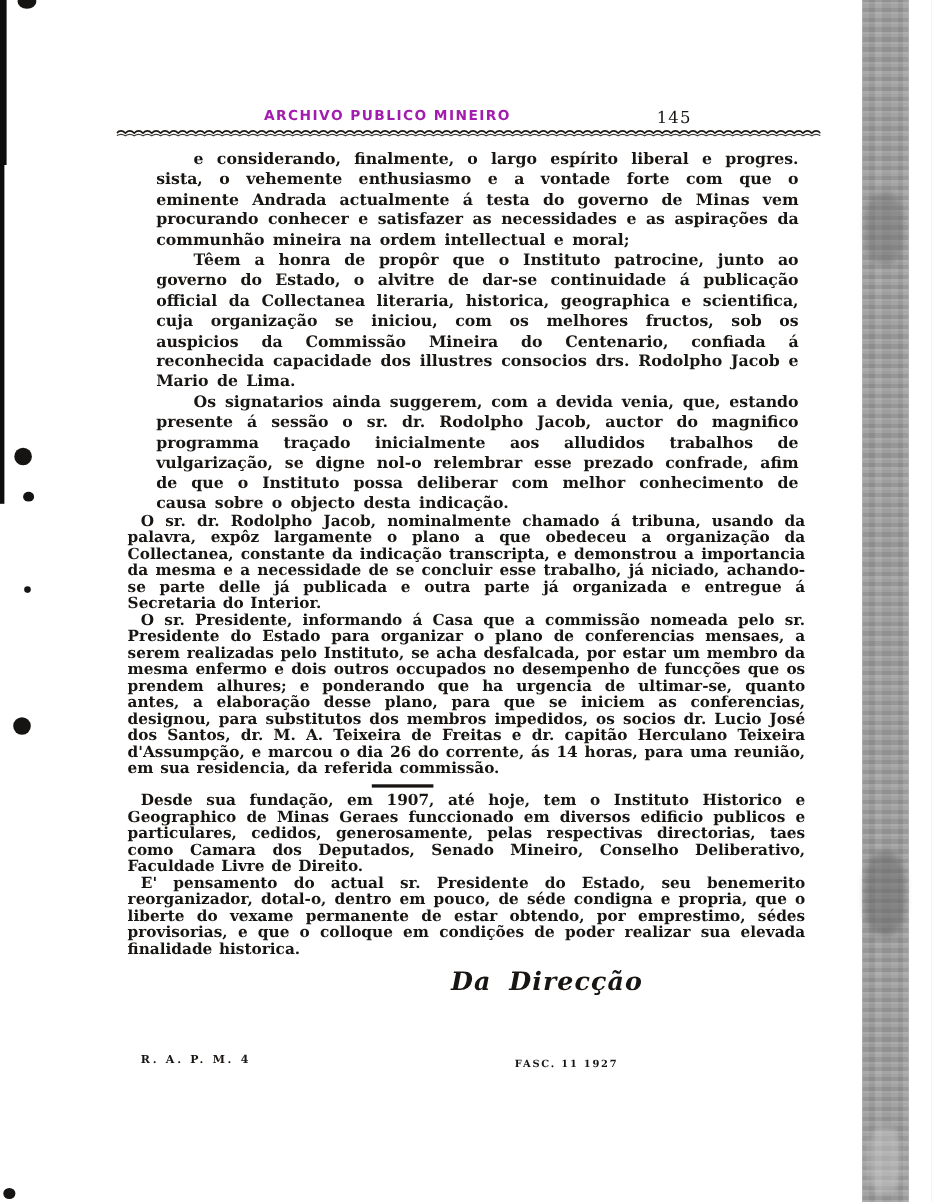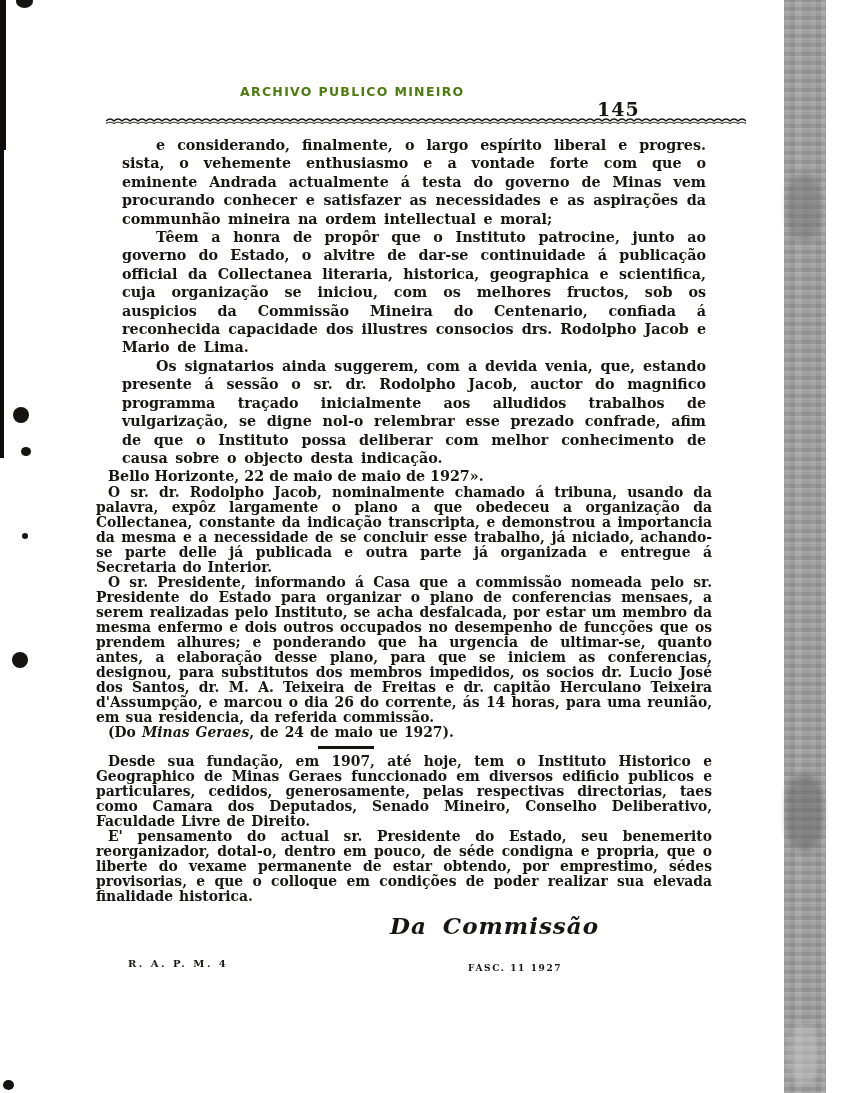--- a/index.html
+++ b/index.html
@@ -20,27 +20,27 @@
   .edge-line-top{position:absolute;left:0;top:0;width:6px;height:150px;background:#0e0d0c;}
   .ink-dot{position:absolute;background:#161412;border-radius:50%;}
   .dot-top{left:16px;top:-5px;width:17px;height:13px;}
   .dot-a{left:13px;top:407px;width:16px;height:16px;}
   .dot-b{left:21px;top:447px;width:10px;height:9px;}
   .dot-c{left:22px;top:533px;width:6px;height:6px;}
   .dot-d{left:12px;top:652px;width:16px;height:16px;}
   .dot-e{left:3px;top:1080px;width:11px;height:10px;}
 
   
-  .header-title{position:absolute;left:240px;top:84px;font-family:"DejaVu Sans",sans-serif;
-    font-size:12.5px;font-weight:700;letter-spacing:1.3px;color:#4d7c0f;}
-  .page-number{position:absolute;left:597px;top:98px;font-size:19px;font-weight:700;letter-spacing:1px;}
+  .header-title{position:absolute;left:240px;top:97px;font-family:"DejaVu Sans",sans-serif;
+    font-size:12.5px;font-weight:700;letter-spacing:1.3px;color:#a21caf;}
+  .page-number{position:absolute;left:597px;top:98px;font-size:15px;font-weight:400;letter-spacing:1px;}
   .header-rule{position:absolute;left:106px;top:114px;}
 
   
-  .content{position:absolute;left:96px;top:136px;width:616px;}
+  .content{position:absolute;left:116px;top:136px;width:616px;}
   .quote-para{margin:0 0 0 26px;width:584px;box-sizing:border-box;
     font-size:14.3px;line-height:18.4px;font-weight:700;text-align:justify;
     text-indent:34px;word-spacing:2.6px;}
   .dateline{margin:0 0 0 12px;font-size:14.3px;font-weight:700;line-height:18px;}
   .body-para{margin:0;width:616px;font-size:13.9px;line-height:15px;font-weight:700;
     text-align:justify;text-indent:12px;word-spacing:1.2px;}
   .short-line{text-align:left;}
   .it{font-style:italic;}
   .section-divider{width:56px;height:3px;background:#161412;border:none;margin:6px 0 5px 222px;}
   .signature{margin:8px 0 0 294px;font-size:23px;font-style:italic;font-weight:600;
@@ -72,30 +72,28 @@
   <div class="page-number">145</div>
   <svg class="header-rule" width="640" height="12">
     <path id="wave1" fill="none" stroke="#1b1815" stroke-width="1.4" d="M0 7 q 4 -4 8 0 q 4 -4 8 0 q 4 -4 8 0 q 4 -4 8 0 q 4 -4 8 0 q 4 -4 8 0 q 4 -4 8 0 q 4 -4 8 0 q 4 -4 8 0 q 4 -4 8 0 q 4 -4 8 0 q 4 -4 8 0 q 4 -4 8 0 q 4 -4 8 0 q 4 -4 8 0 q 4 -4 8 0 q 4 -4 8 0 q 4 -4 8 0 q 4 -4 8 0 q 4 -4 8 0 q 4 -4 8 0 q 4 -4 8 0 q 4 -4 8 0 q 4 -4 8 0 q 4 -4 8 0 q 4 -4 8 0 q 4 -4 8 0 q 4 -4 8 0 q 4 -4 8 0 q 4 -4 8 0 q 4 -4 8 0 q 4 -4 8 0 q 4 -4 8 0 q 4 -4 8 0 q 4 -4 8 0 q 4 -4 8 0 q 4 -4 8 0 q 4 -4 8 0 q 4 -4 8 0 q 4 -4 8 0 q 4 -4 8 0 q 4 -4 8 0 q 4 -4 8 0 q 4 -4 8 0 q 4 -4 8 0 q 4 -4 8 0 q 4 -4 8 0 q 4 -4 8 0 q 4 -4 8 0 q 4 -4 8 0 q 4 -4 8 0 q 4 -4 8 0 q 4 -4 8 0 q 4 -4 8 0 q 4 -4 8 0 q 4 -4 8 0 q 4 -4 8 0 q 4 -4 8 0 q 4 -4 8 0 q 4 -4 8 0 q 4 -4 8 0 q 4 -4 8 0 q 4 -4 8 0 q 4 -4 8 0 q 4 -4 8 0 q 4 -4 8 0 q 4 -4 8 0 q 4 -4 8 0 q 4 -4 8 0 q 4 -4 8 0 q 4 -4 8 0 q 4 -4 8 0 q 4 -4 8 0 q 4 -4 8 0 q 4 -4 8 0 q 4 -4 8 0 q 4 -4 8 0 q 4 -4 8 0 q 4 -4 8 0 q 4 -4 8 0"></path>
     <path id="wave2" fill="none" stroke="#1b1815" stroke-width="1.1" opacity="0.85" d="M0 9.5 q 4 -2.6 8 0 q 4 -2.6 8 0 q 4 -2.6 8 0 q 4 -2.6 8 0 q 4 -2.6 8 0 q 4 -2.6 8 0 q 4 -2.6 8 0 q 4 -2.6 8 0 q 4 -2.6 8 0 q 4 -2.6 8 0 q 4 -2.6 8 0 q 4 -2.6 8 0 q 4 -2.6 8 0 q 4 -2.6 8 0 q 4 -2.6 8 0 q 4 -2.6 8 0 q 4 -2.6 8 0 q 4 -2.6 8 0 q 4 -2.6 8 0 q 4 -2.6 8 0 q 4 -2.6 8 0 q 4 -2.6 8 0 q 4 -2.6 8 0 q 4 -2.6 8 0 q 4 -2.6 8 0 q 4 -2.6 8 0 q 4 -2.6 8 0 q 4 -2.6 8 0 q 4 -2.6 8 0 q 4 -2.6 8 0 q 4 -2.6 8 0 q 4 -2.6 8 0 q 4 -2.6 8 0 q 4 -2.6 8 0 q 4 -2.6 8 0 q 4 -2.6 8 0 q 4 -2.6 8 0 q 4 -2.6 8 0 q 4 -2.6 8 0 q 4 -2.6 8 0 q 4 -2.6 8 0 q 4 -2.6 8 0 q 4 -2.6 8 0 q 4 -2.6 8 0 q 4 -2.6 8 0 q 4 -2.6 8 0 q 4 -2.6 8 0 q 4 -2.6 8 0 q 4 -2.6 8 0 q 4 -2.6 8 0 q 4 -2.6 8 0 q 4 -2.6 8 0 q 4 -2.6 8 0 q 4 -2.6 8 0 q 4 -2.6 8 0 q 4 -2.6 8 0 q 4 -2.6 8 0 q 4 -2.6 8 0 q 4 -2.6 8 0 q 4 -2.6 8 0 q 4 -2.6 8 0 q 4 -2.6 8 0 q 4 -2.6 8 0 q 4 -2.6 8 0 q 4 -2.6 8 0 q 4 -2.6 8 0 q 4 -2.6 8 0 q 4 -2.6 8 0 q 4 -2.6 8 0 q 4 -2.6 8 0 q 4 -2.6 8 0 q 4 -2.6 8 0 q 4 -2.6 8 0 q 4 -2.6 8 0 q 4 -2.6 8 0 q 4 -2.6 8 0 q 4 -2.6 8 0 q 4 -2.6 8 0 q 4 -2.6 8 0 q 4 -2.6 8 0"></path>
   </svg>
 
   <div class="content">
     <p class="quote-para">e considerando, finalmente, o largo espírito liberal e progres. sista, o vehemente enthusiasmo e a vontade forte com que o eminente Andrada actualmente á testa do governo de Minas vem procurando conhecer e satisfazer as necessidades e as aspirações da communhão mineira na ordem intellectual e moral;</p>
     <p class="quote-para">Têem a honra de propôr que o Instituto patrocine, junto ao governo do Estado, o alvitre de dar-se continuidade á publicação official da Collectanea literaria, historica, geographica e scientifica, cuja organização se iniciou, com os melhores fructos, sob os auspicios da Commissão Mineira do Centenario, confiada á reconhecida capacidade dos illustres consocios drs. Rodolpho Jacob e Mario de Lima.</p>
     <p class="quote-para">Os signatarios ainda suggerem, com a devida venia, que, estando presente á sessão o sr. dr. Rodolpho Jacob, auctor do magnifico programma traçado inicialmente aos alludidos trabalhos de vulgarização, se digne nol-o relembrar esse prezado confrade, afim de que o Instituto possa deliberar com melhor conhecimento de causa sobre o objecto desta indicação.</p>
-    <p class="dateline">Bello Horizonte, 22 de maio de maio de 1927».</p>
 
     <p class="body-para">O sr. dr. Rodolpho Jacob, nominalmente chamado á tribuna, usando da palavra, expôz largamente o plano a que obedeceu a organização da Collectanea, constante da indicação transcripta, e demonstrou a importancia da mesma e a necessidade de se concluir esse trabalho, já niciado, achando-se parte delle já publicada e outra parte já organizada e entregue á Secretaria do Interior.</p>
     <p class="body-para">O sr. Presidente, informando á Casa que a commissão nomeada pelo sr. Presidente do Estado para organizar o plano de conferencias mensaes, a serem realizadas pelo Instituto, se acha desfalcada, por estar um membro da mesma enfermo e dois outros occupados no desempenho de funcções que os prendem alhures; e ponderando que ha urgencia de ultimar-se, quanto antes, a elaboração desse plano, para que se iniciem as conferencias, designou, para substitutos dos membros impedidos, os socios dr. Lucio José dos Santos, dr. M. A. Teixeira de Freitas e dr. capitão Herculano Teixeira d'Assumpção, e marcou o dia 26 do corrente, ás 14 horas, para uma reunião, em sua residencia, da referida commissão.</p>
 
-    <p class="body-para short-line"><span>(Do </span><span class="it">Minas Geraes</span><span>, de 24 de maio ue 1927).</span></p>
 
     <hr class="section-divider">
 
     <p class="body-para">Desde sua fundação, em 1907, até hoje, tem o Instituto Historico e Geographico de Minas Geraes funccionado em diversos edificio publicos e particulares, cedidos, generosamente, pelas respectivas directorias, taes como Camara dos Deputados, Senado Mineiro, Conselho Deliberativo, Faculdade Livre de Direito.</p>
     <p class="body-para">E' pensamento do actual sr. Presidente do Estado, seu benemerito reorganizador, dotal-o, dentro em pouco, de séde condigna e propria, que o liberte do vexame permanente de estar obtendo, por emprestimo, sédes provisorias, e que o colloque em condições de poder realizar sua elevada finalidade historica.</p>
 
-    <div class="signature">Da Commissão</div>
+    <div class="signature">Da Direcção</div>
   </div>
 
   <div class="footer-left">R. A. P. M. 4</div>
   <div class="footer-right">FASC. 11 1927</div>
 </div>
 
 </body></html>

